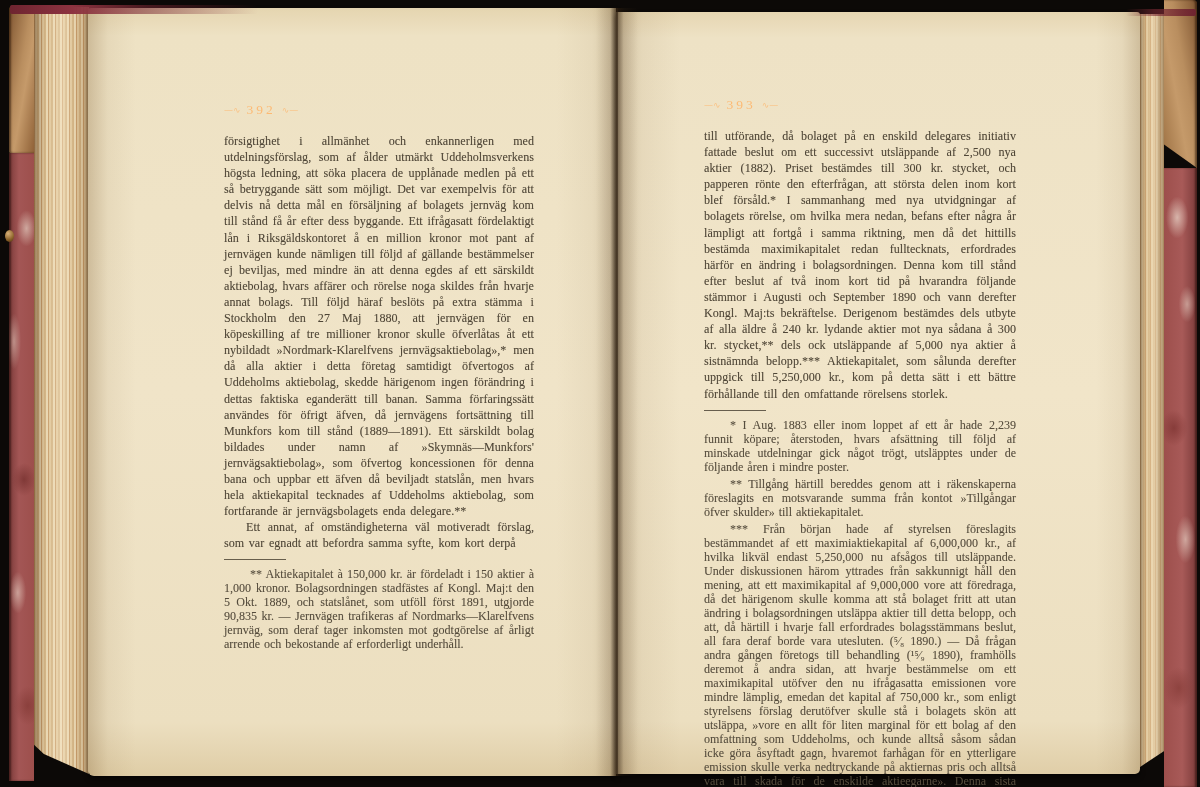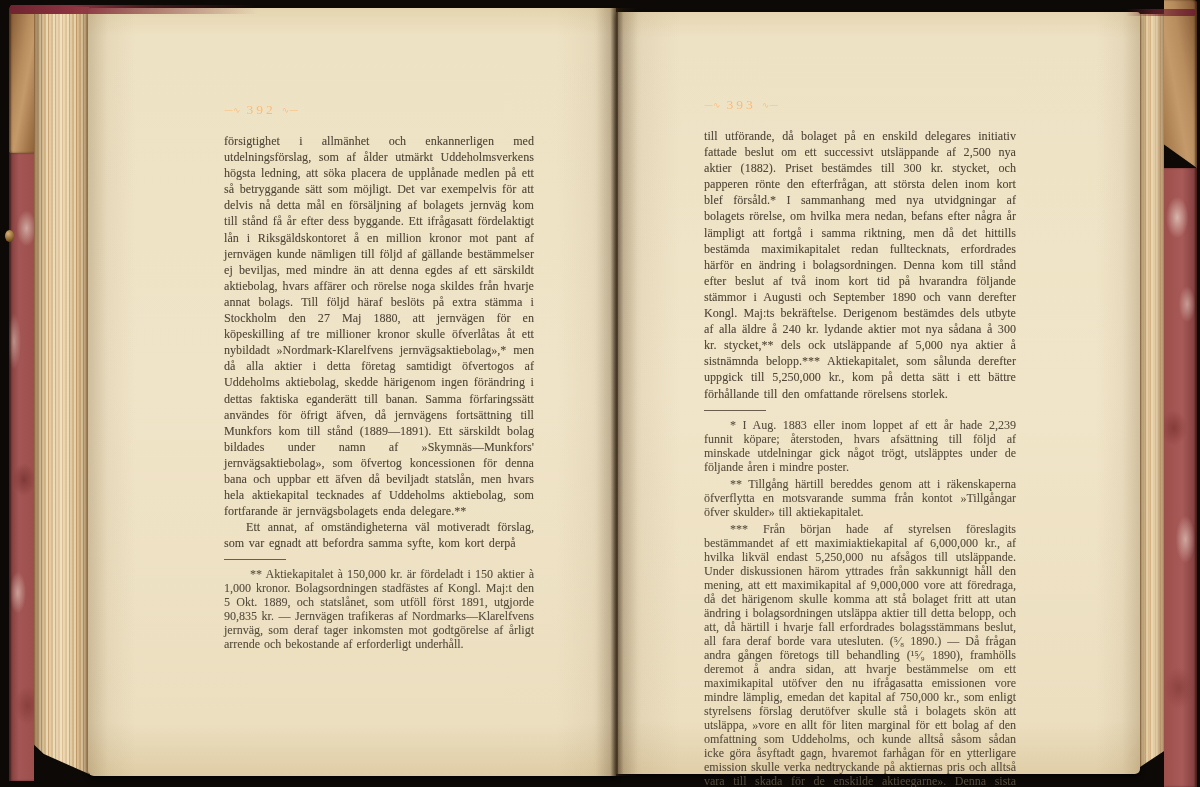--- a/index.html
+++ b/index.html
@@ -158,17 +158,17 @@
     <p class="fn">** Aktiekapitalet à 150,000 kr. är fördeladt i 150 aktier à 1,000 kronor. Bolagsordningen stadfästes af Kongl. Maj:t den 5 Okt. 1889, och statslånet, som utföll först 1891, utgjorde 90,835 kr. — Jernvägen trafikeras af Nordmarks—Klarelfvens jernväg, som deraf tager inkomsten mot godtgörelse af årligt arrende och bekostande af erforderligt underhåll.</p>
   </div>
 
   <div class="textblock text-right">
     <div class="pagehead">
       <span class="orn">—∿</span><span class="pagenum">393</span><span class="orn">∿—</span>
     </div>
     <p class="main-p">till utförande, då bolaget på en enskild delegares initiativ fattade beslut om ett successivt utsläppande af 2,500 nya aktier (1882).  Priset bestämdes till 300 kr. stycket, och papperen rönte den efterfrågan, att största delen inom kort blef försåld.*  I sammanhang med nya utvidgningar af bolagets rörelse, om hvilka mera nedan, befans efter några år lämpligt att fortgå i samma riktning, men då det hittills bestämda maximikapitalet redan fulltecknats, erfordrades härför en ändring i bolagsordningen.  Denna kom till stånd efter beslut af två inom kort tid på hvarandra följande stämmor i Augusti och September 1890 och vann derefter Kongl. Maj:ts bekräftelse.  Derigenom bestämdes dels utbyte af alla äldre å 240 kr. lydande aktier mot nya sådana å 300 kr. stycket,** dels ock utsläppande af 5,000 nya aktier å sistnämnda belopp.***  Aktiekapitalet, som sålunda derefter uppgick till 5,250,000 kr., kom på detta sätt i ett bättre förhållande till den omfattande rörelsens storlek.</p>
     <hr class="fnrule">
     <p class="fn">* I Aug. 1883 eller inom loppet af ett år hade 2,239 funnit köpare; återstoden, hvars afsättning till följd af minskade utdelningar gick något trögt, utsläpptes under de följande åren i mindre poster.</p>
-    <p class="fn">** Tillgång härtill bereddes genom att i räkenskaperna öfverflytta en motsvarande summa från kontot »Tillgångar öfver skulder» till aktiekapitalet.</p>
+    <p class="fn">** Tillgång härtill bereddes genom att i räkenskaperna föreslagits en motsvarande summa från kontot »Tillgångar öfver skulder» till aktiekapitalet.</p>
     <p class="fn">*** Från början hade af styrelsen föreslagits bestämmandet af ett maximiaktiekapital af 6,000,000 kr., af hvilka likväl endast 5,250,000 nu afsågos till utsläppande. Under diskussionen härom yttrades från sakkunnigt håll den mening, att ett maximikapital af 9,000,000 vore att föredraga, då det härigenom skulle komma att stå bolaget fritt att utan ändring i bolagsordningen utsläppa aktier till detta belopp, och att, då härtill i hvarje fall erfordrades bolagsstämmans beslut, all fara deraf borde vara utesluten. (⁵⁄₈ 1890.) — Då frågan andra gången företogs till behandling (¹⁵⁄₉ 1890), framhölls deremot å andra sidan, att hvarje bestämmelse om ett maximikapital utöfver den nu ifrågasatta emissionen vore mindre lämplig, emedan det kapital af 750,000 kr., som enligt styrelsens förslag derutöfver skulle stå i bolagets skön att utsläppa, »vore en allt för liten marginal för ett bolag af den omfattning som Uddeholms, och kunde alltså såsom sådan icke göra åsyftadt gagn, hvaremot farhågan för en ytterligare emission skulle verka nedtryckande på aktiernas pris och alltså vara till skada för de enskilde aktieegarne».  Denna sista mening segrade.</p>
   </div>
 
 </div>
 
 </body></html>

